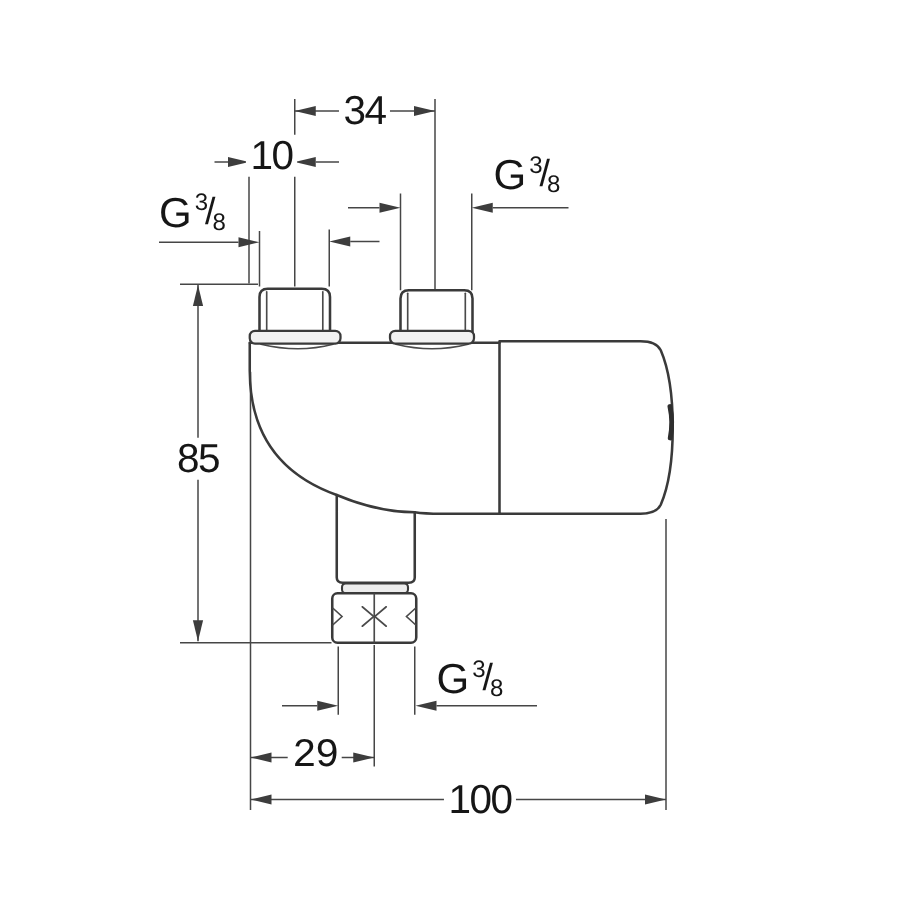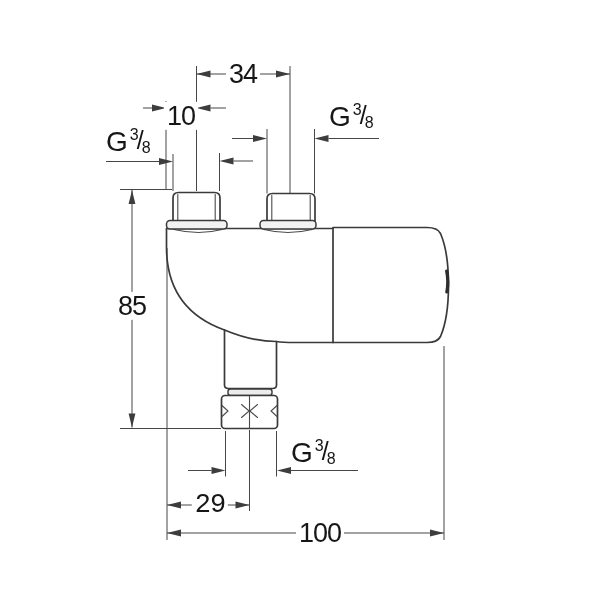--- a/index.html
+++ b/index.html
@@ -149,21 +149,21 @@
       <g>
         <path class="part-thin" d="M222,405.5 L228,411 L222,416.5"></path>
         <path class="part-thin" d="M241.5,404.5 L249.2,411 L241.5,417.5"></path>
         <path class="part-thin" d="M257.5,404.5 L249.8,411 L257.5,417.5"></path>
         <path class="part-thin" d="M277,405.5 L271,411 L277,416.5"></path>
       </g>
     </g>
   </svg>
 
   <div class="dlab" style="left:243px; top:74px;">34</div>
-  <div class="dlab" style="left:181px; top:116px;">10</div>
+  <div class="dlab" style="left:181px; top:104px;">10</div>
   <div class="dlab" style="left:132px; top:306px;">85</div>
   <div class="dlab" style="left:210px; top:505px;font-family:Liberation Mono, monospace;">29</div>
   <div class="dlab" style="left:320px; top:533px;">100</div>
 
   <div class="gt" style="left:106px; top:128px;">
     <span class="g">G</span><span class="n">3</span><span class="s">/</span><span class="d">8</span>
   </div>
   <div class="gt" style="left:329px; top:103px;">
     <span class="g">G</span><span class="n">3</span><span class="s">/</span><span class="d">8</span>
   </div>

